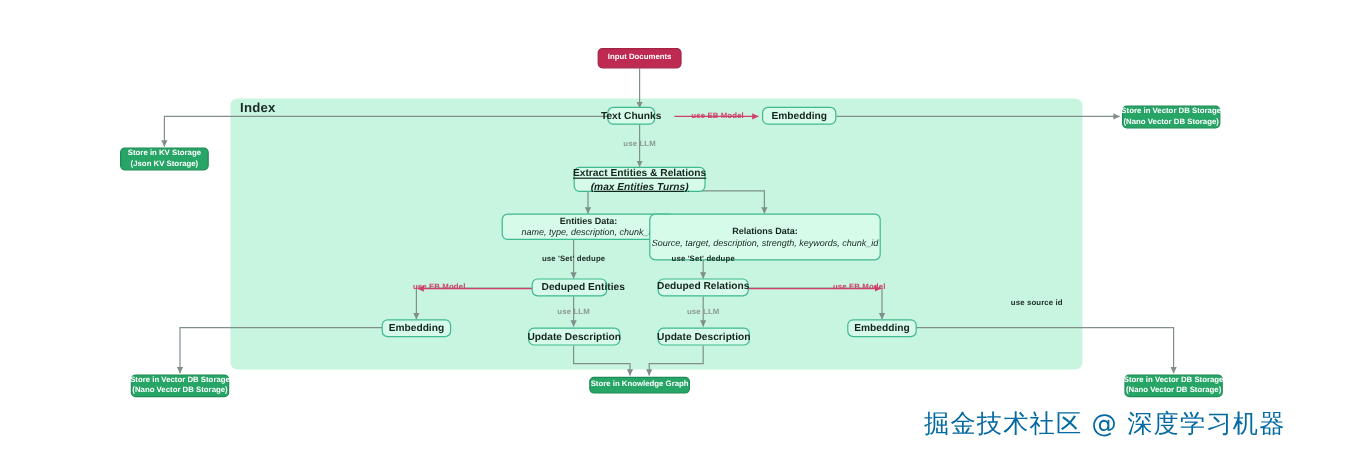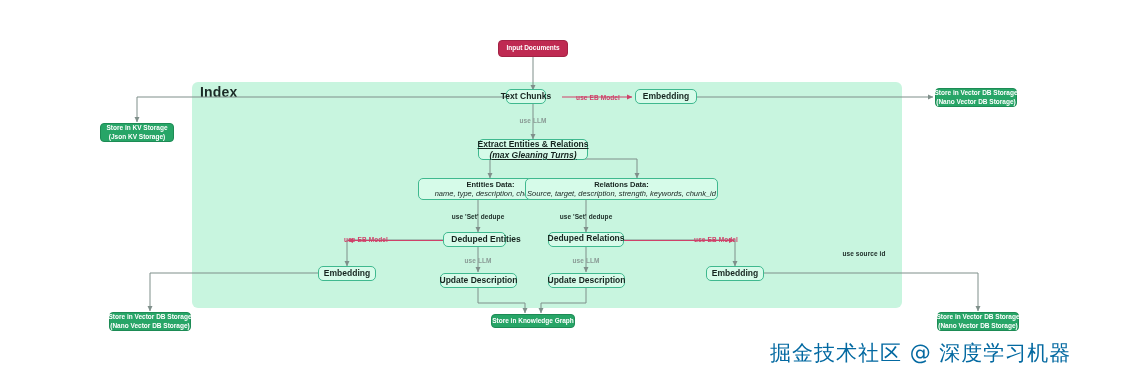--- a/index.html
+++ b/index.html
@@ -11,21 +11,21 @@
   svg.wires{position:absolute;left:0;top:0;width:1125px;height:379px;pointer-events:none;}
 
   
   .subgraph{
     position:absolute;
     background:#c8f5df;
     border-radius:6px;
   }
   .subgraph-title{
     position:absolute;
-    font-size:14px;
+    font-size:11px;
     font-weight:700;
     color:#1b2a26;
     letter-spacing:.2px;
   }
 
   
   .node{
     position:absolute;
     box-sizing:border-box;
     display:flex;
@@ -187,29 +187,29 @@
     <span class="l2">(Nano Vector DB Storage)</span>
   </div>
 
   <div class="node storage" style="left:100px;top:123px;width:74px;height:19px;">
     <span class="l1">Store in KV Storage</span>
     <span class="l2">(Json KV Storage)</span>
   </div>
 
   <div class="node process" style="left:478px;top:139px;width:110px;height:21px;text-decoration:underline;">
     <span class="l1">Extract Entities &amp; Relations</span>
-    <span class="l2">(max Gleaning Turns)</span>
+    <span class="l2">(max Entities Turns)</span>
   </div>
 
   <div class="node datanode" style="left:418px;top:178px;width:145px;height:22px;">
     <span class="l1">Entities Data:</span>
     <span class="l2">name, type, description, chunk_id</span>
   </div>
 
-  <div class="node datanode" style="left:525px;top:178px;width:193px;height:22px;">
+  <div class="node datanode" style="left:541px;top:178px;width:193px;height:39px;">
     <span class="l1">Relations Data:</span>
     <span class="l2">Source, target, description, strength, keywords, chunk_id</span>
   </div>
 
   <div class="node process" style="left:443px;top:232px;width:63px;height:15px;padding-left:31px;">
     <span class="l1">Deduped Entities</span>
   </div>
 
   <div class="node process" style="left:548px;top:232px;width:76px;height:15px;justify-content:flex-end;">
     <span class="l1">Deduped Relations</span>

